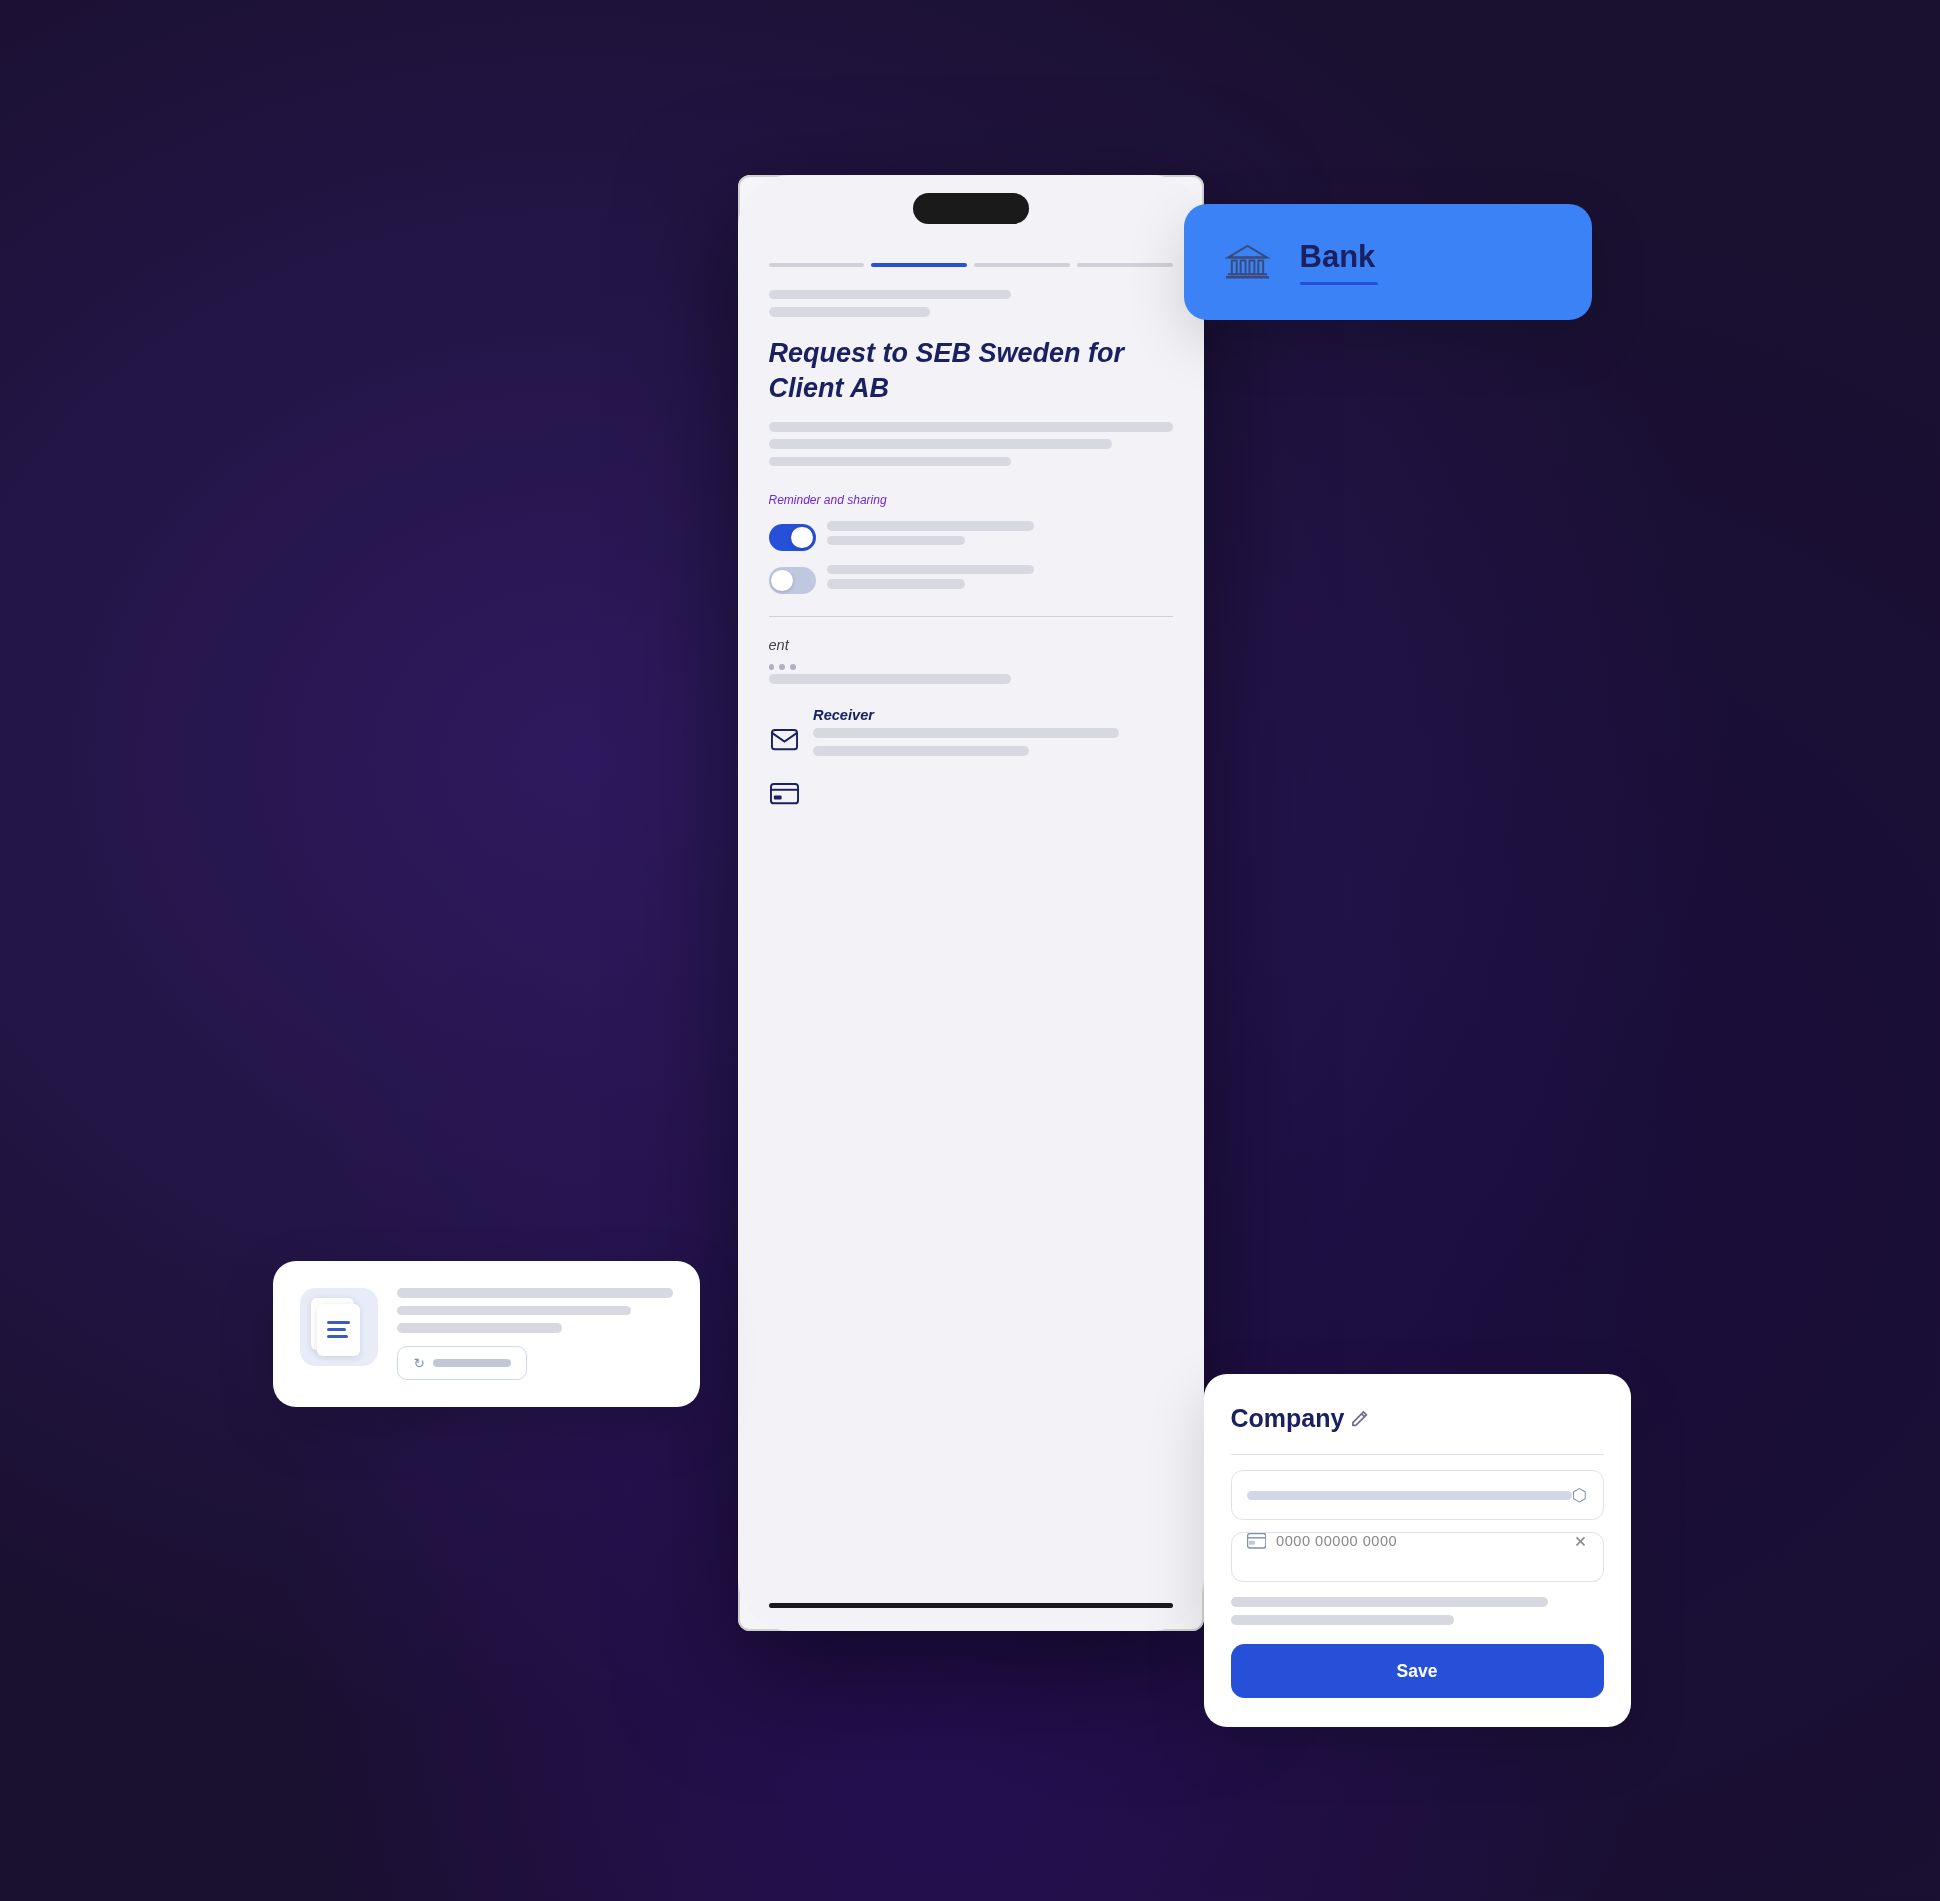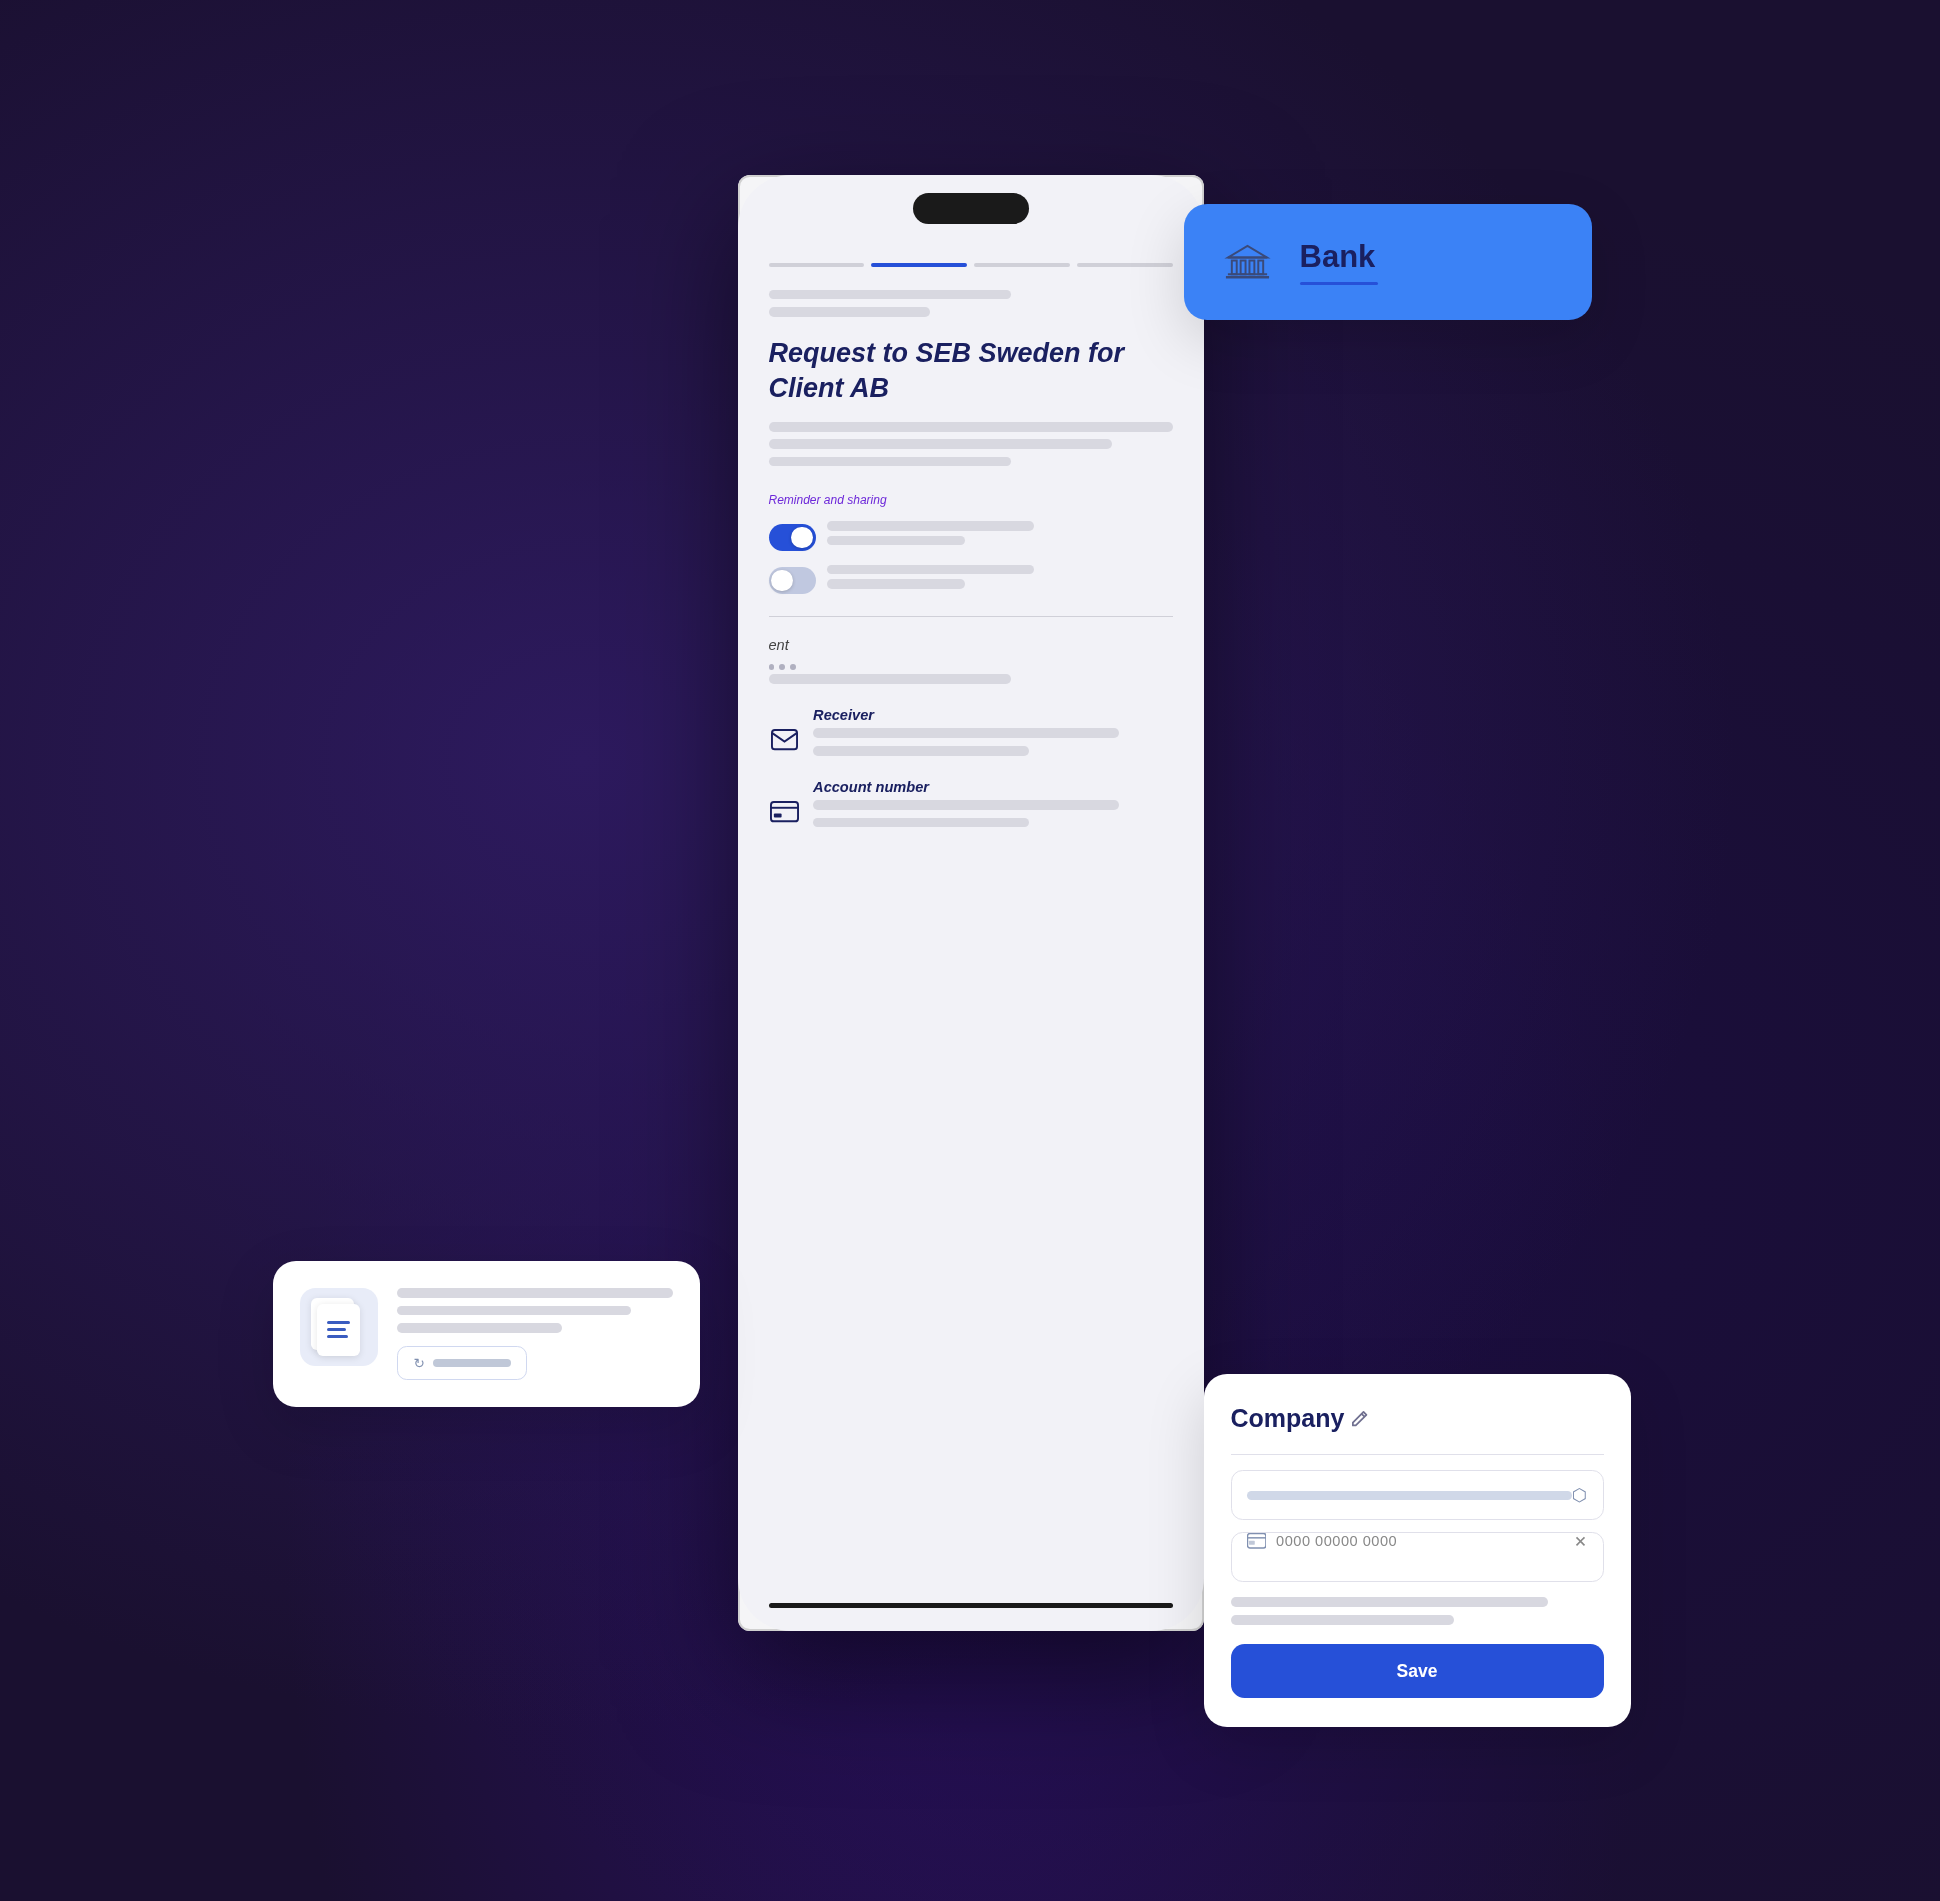--- a/index.html
+++ b/index.html
@@ -530,25 +530,20 @@
 
       <div class="info-row">
         <div class="info-icon">
 
           <svg width="29" height="21.3" viewBox="0 0 30 22" fill="none" xmlns="http://www.w3.org/2000/svg">
             <rect x="1" y="1" width="28" height="20" rx="3" stroke="#1a2060" stroke-width="2"></rect>
             <path d="M1 7H29" stroke="#1a2060" stroke-width="2"></path>
             <rect x="4" y="13" width="8" height="4" rx="1" fill="#1a2060"></rect>
           </svg>
         </div>
-        <div class="info-content">
-          <div class="info-title">Account number</div>
-          <div class="line long"></div>
-          <div class="line medium" style="margin-bottom:0;"></div>
-        </div>
       </div>
 
 
       <div style="position:absolute;bottom:23px;left:31px;right:31px;height:4.9px;background:#1a1a1a;border-radius:2.9px;"></div>
     </div>
   </div>
 
   <div class="bank-card">
     <div class="bank-icon">
 

